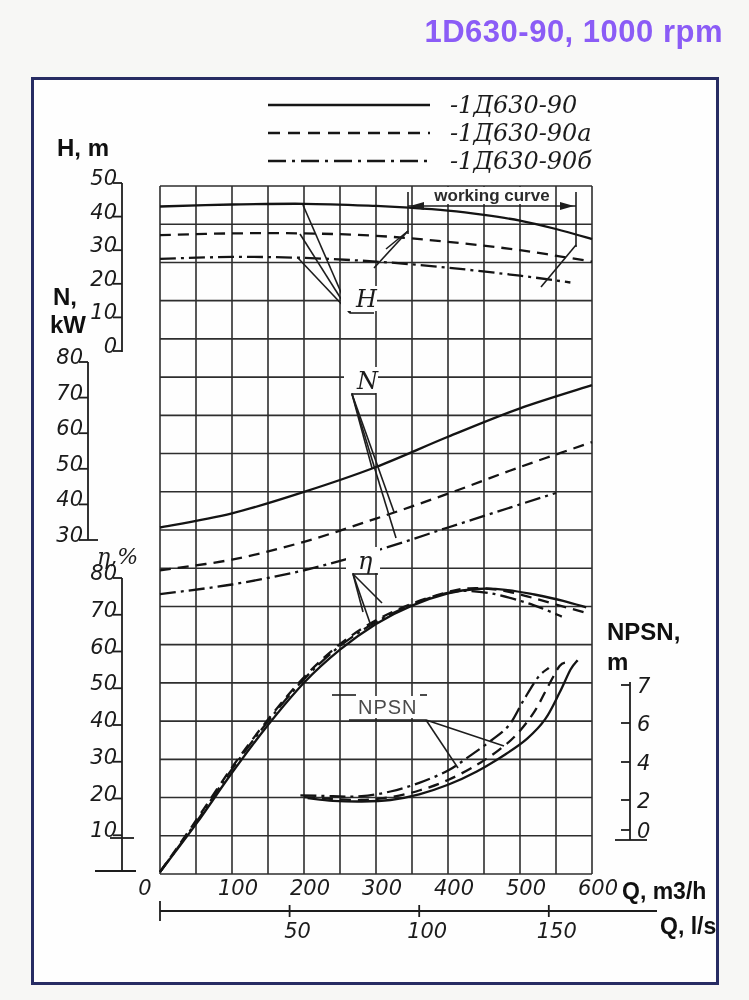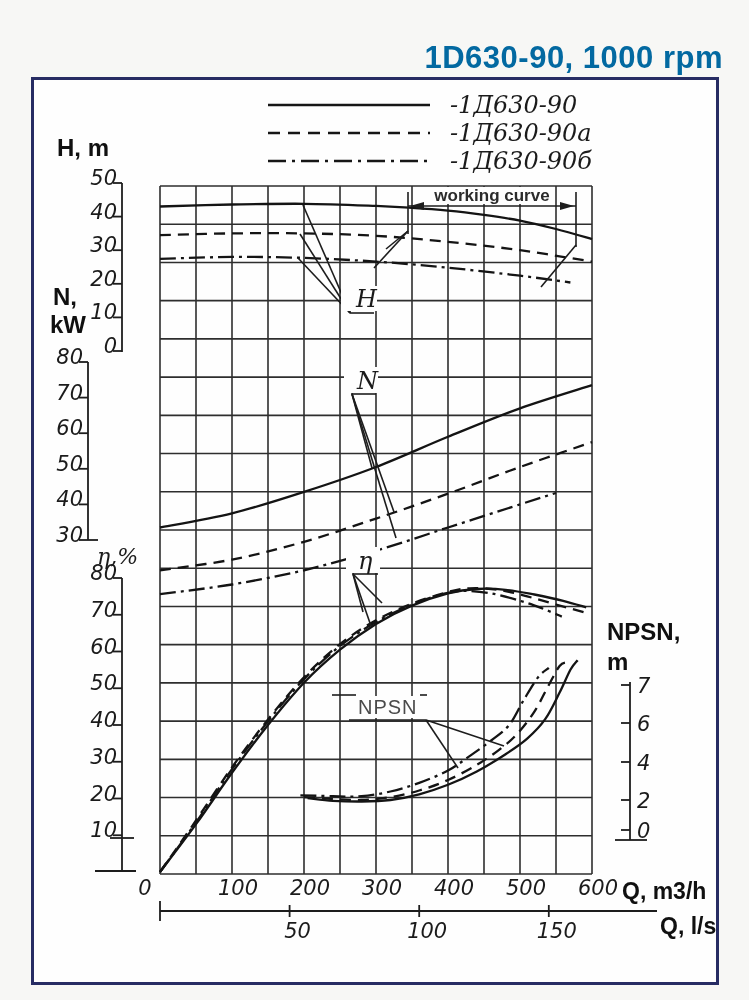--- a/index.html
+++ b/index.html
@@ -1,20 +1,20 @@
 <!DOCTYPE html>
 <html><head>
 <meta charset="utf-8">
 <style>
   html,body{margin:0;padding:0;}
   body{background:#eee;}
   #page{position:relative;width:749px;height:1000px;background:#f7f7f5;overflow:hidden;
         font-family:"Liberation Sans",sans-serif;}
   #title{position:absolute;top:14px;right:26px;font:bold 31px "Liberation Sans",sans-serif;
-         color:#0369a1;letter-spacing:0.5px;margin-top:26px;}
+         color:#8b5cf6;letter-spacing:0.5px;}
   #frame{position:absolute;left:31px;top:77px;width:682px;height:902px;border:3px solid #272c63;
          background:#fefefe;}
   svg{position:absolute;left:0;top:0;}
   .t-bold{font:bold 24px "Liberation Sans",sans-serif;fill:#101010;}
   .t-bold-sm{font:bold 23px "Liberation Sans",sans-serif;fill:#101010;}
   .t-tick{font:italic 21px "DejaVu Sans",sans-serif;fill:#1b1b1b;}
   .t-curve-label{font:italic 24px "DejaVu Serif",serif;fill:#1b1b1b;}
   .t-eta-axis{font:italic 22px "DejaVu Serif",serif;fill:#1b1b1b;}
   .t-legend{font:italic 24px "DejaVu Serif",serif;fill:#1b1b1b;}
   .t-wc{font:bold 17px "Liberation Sans",sans-serif;fill:#2b2b2b;}

